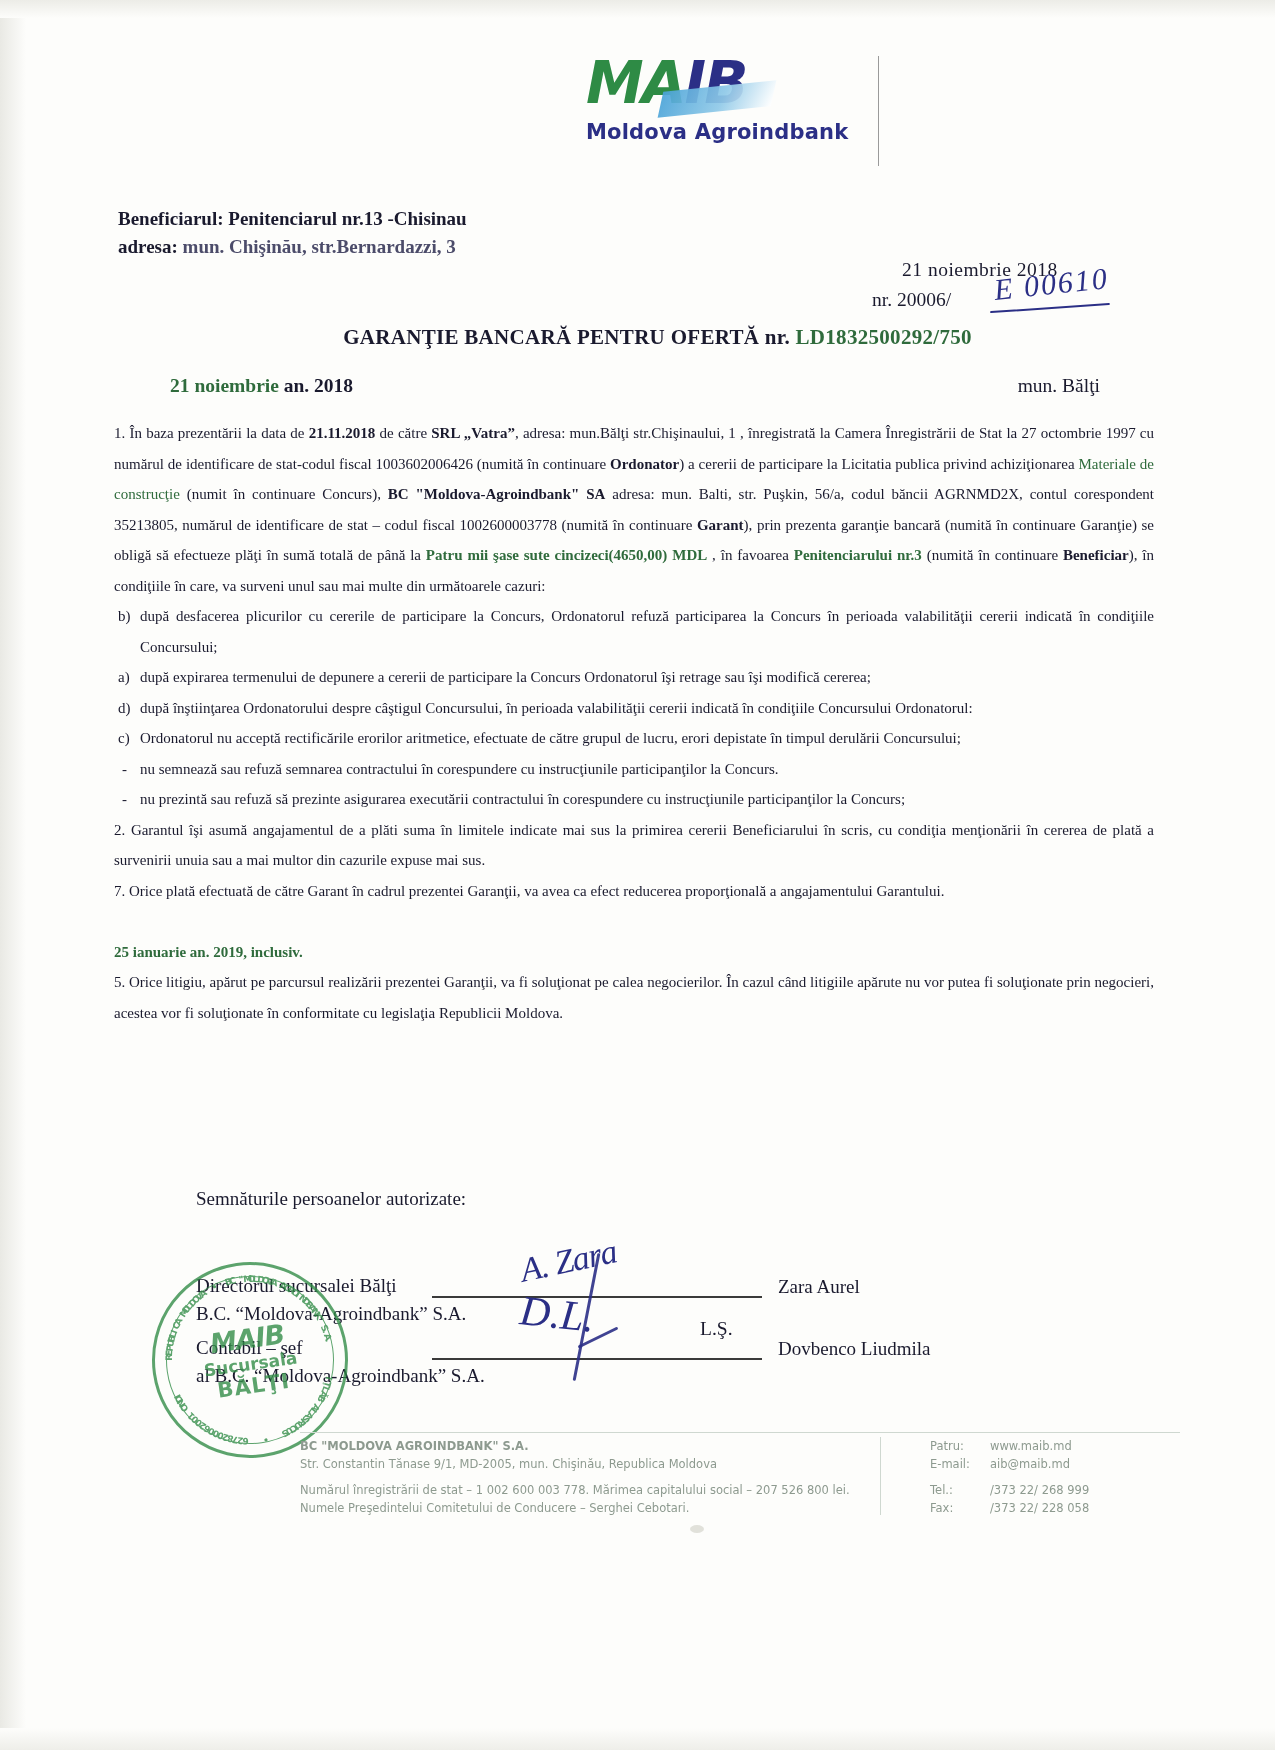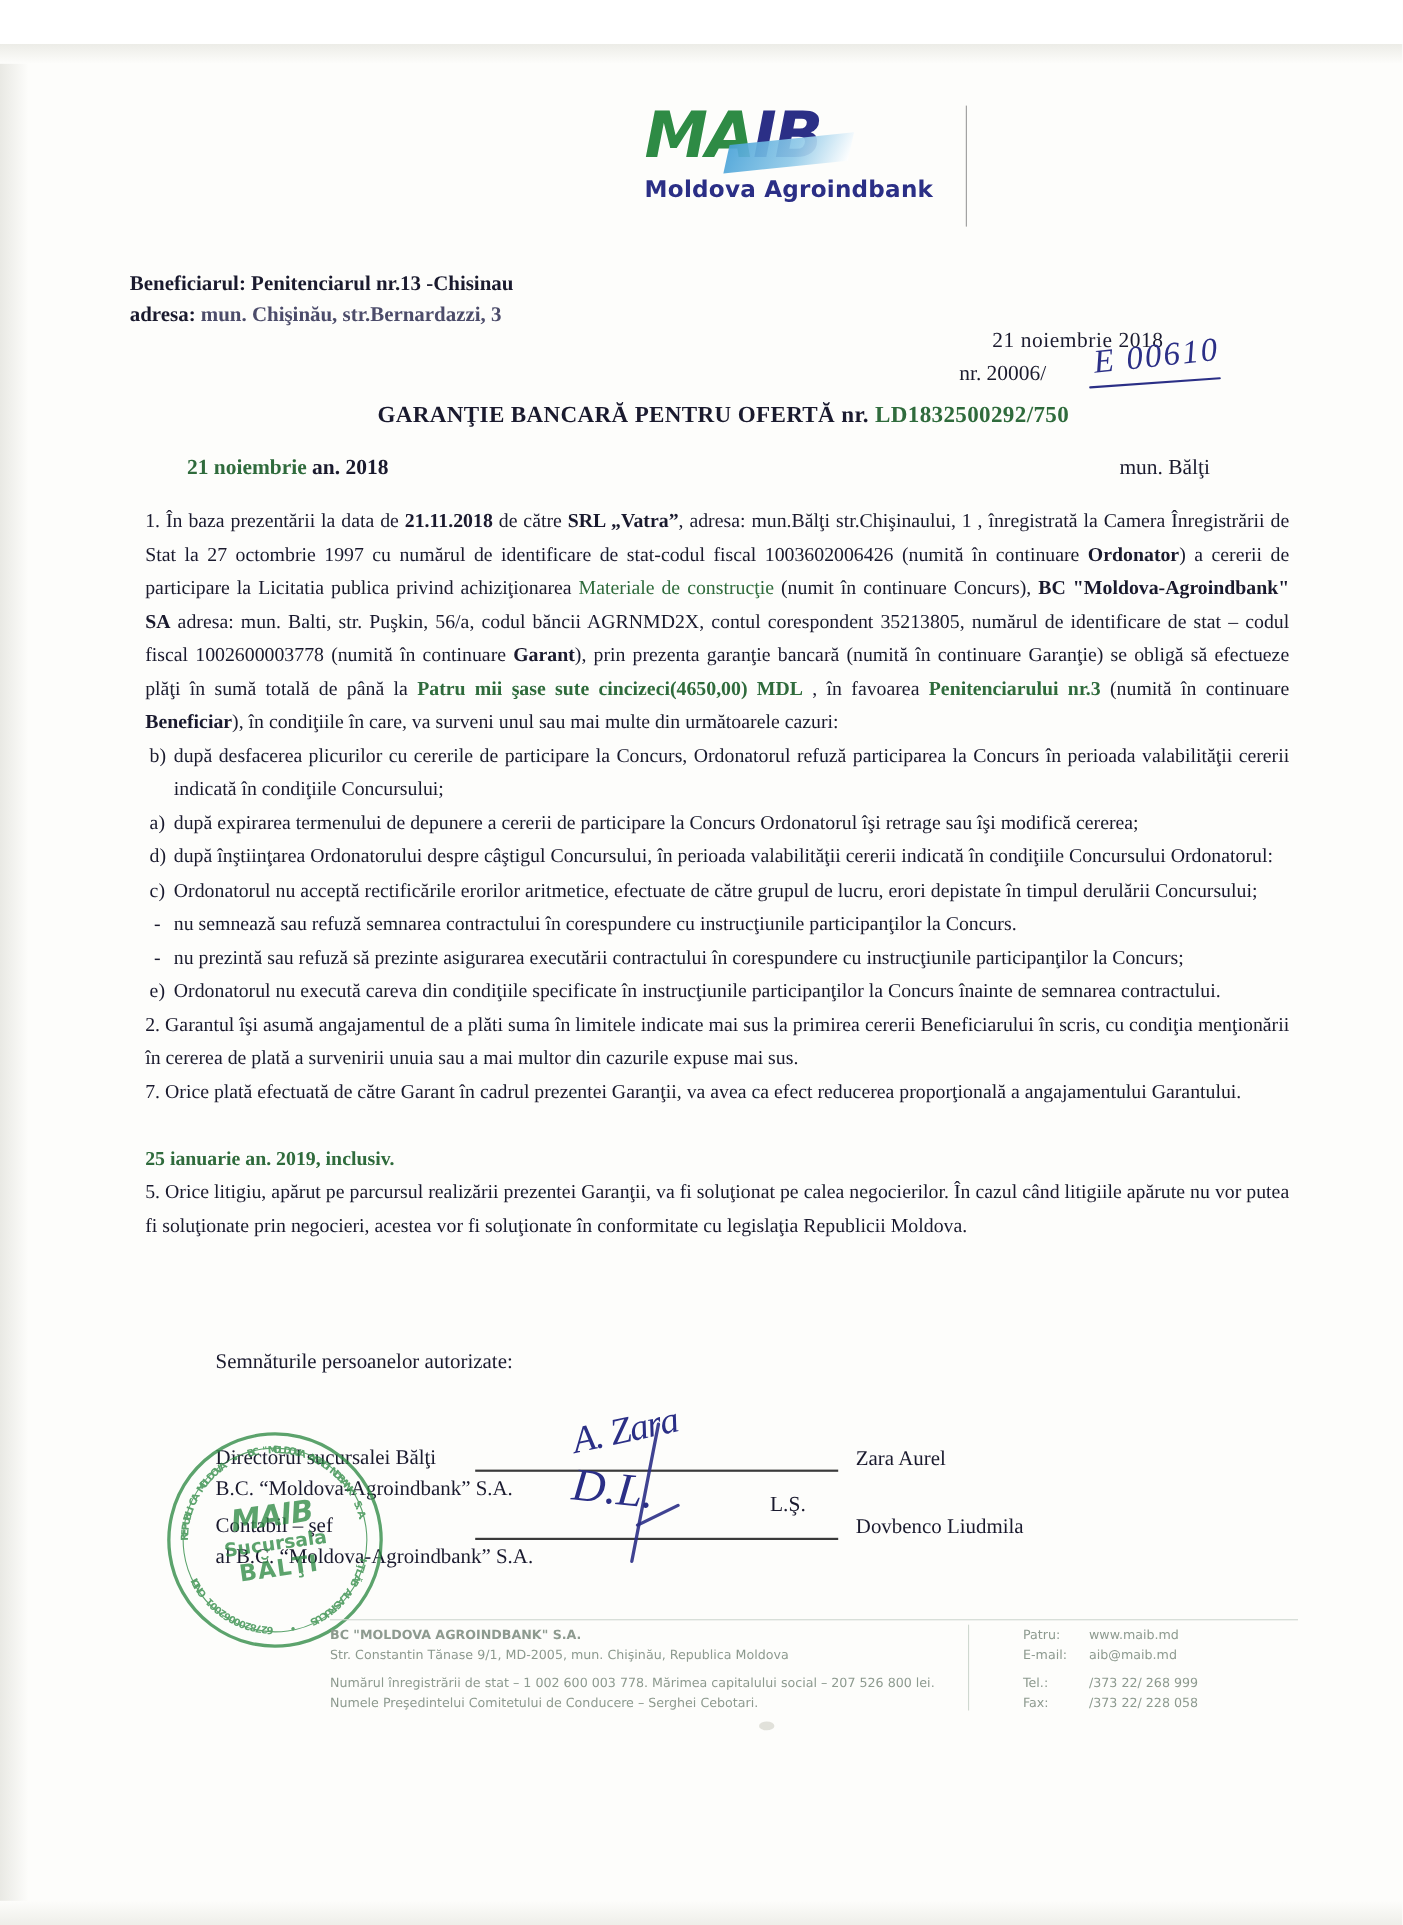--- a/index.html
+++ b/index.html
@@ -7,21 +7,20 @@
     width:1275px; height:1750px;
     background:#ffffff;
     font-family:"Liberation Serif", serif;
     color:#1a1a2e;
     position:relative;
     overflow:hidden;
   }
   .page {
     position:absolute; inset:0;
     background:#fdfdfb;
-    margin-top:40px;
   }
   
   .scan-edge-left {
     position:absolute; left:0; top:0; width:26px; height:100%;
     background:linear-gradient(to right,#e9e9e4,#fdfdfb);
   }
   .scan-edge-top {
     position:absolute; left:0; top:0; width:100%; height:18px;
     background:linear-gradient(to bottom,#ececE7,#fdfdfb);
   }
@@ -113,22 +112,22 @@
     position:absolute; left:170px; top:375px; width:930px;
     display:flex; justify-content:space-between;
     font-size:19.5px;
   }
   .subline .left { font-weight:bold; color:#2f6b3c; }
   .subline .left .plain { color:#1a1a2e; font-weight:bold; }
   .subline .right { font-weight:normal; }
 
   
   .body {
-    position:absolute; left:132px; top:418px; width:1040px;
-    font-size:18px; line-height:30.5px;
+    position:absolute; left:114px; top:418px; width:1040px;
+    font-size:15px; line-height:30.5px;
     text-align:left;
   }
   .p1 { text-align:justify; }
   .b { font-weight:bold; }
   .green { color:#2f6b3c; }
   .green-b { color:#2f6b3c; font-weight:bold; }
   .li {
     padding-left:26px; text-indent:0;
     text-align:justify;
   }
@@ -284,21 +283,20 @@
     </div>
 
     <div class="li"><span class="mk">b)</span><span>după desfacerea plicurilor cu cererile de participare la Concurs, Ordonatorul refuză participarea la Concurs în perioada valabilităţii cererii indicată în condiţiile Concursului;</span></div>
     <div class="li"><span class="mk">a)</span><span>după expirarea termenului de depunere a cererii de participare la Concurs Ordonatorul îşi retrage sau îşi modifică cererea;</span></div>
     <div class="li"><span class="mk">d)</span><span>după înştiinţarea Ordonatorului despre câştigul Concursului, în perioada valabilităţii cererii indicată în condiţiile Concursului Ordonatorul:</span></div>
     <div class="li"><span class="mk">c)</span><span>Ordonatorul nu acceptă rectificările erorilor aritmetice, efectuate de către grupul de lucru, erori depistate în timpul derulării Concursului;</span></div>
 
     <div class="dash"><span class="mk">-</span><span>nu semnează sau refuză semnarea contractului în corespundere cu instrucţiunile participanţilor la Concurs.</span></div>
     <div class="dash"><span class="mk">-</span><span>nu prezintă sau refuză să prezinte asigurarea executării contractului în corespundere cu instrucţiunile participanţilor la Concurs;</span></div>
 
-    <div class="li"><span class="mk">e)</span><span>Ordonatorul nu execută careva din condiţiile specificate în instrucţiunile participanţilor la Concurs înainte de semnarea contractului.</span></div>
 
     <div class="numpara">2. Garantul îşi asumă angajamentul de a plăti suma în limitele indicate mai sus la primirea cererii Beneficiarului în scris, cu condiţia menţionării în cererea de plată a survenirii unuia sau a mai multor din cazurile expuse mai sus.</div>
     <div class="numpara">7. Orice plată efectuată de către Garant în cadrul prezentei Garanţii, va avea ca efect reducerea proporţională a angajamentului Garantului.</div>
     <div class="numpara">
       <br>
       <span class="green-b">25 ianuarie an. 2019,  inclusiv.</span>
     </div>
     <div class="numpara">5. Orice litigiu, apărut pe parcursul realizării prezentei Garanţii, va fi soluţionat pe calea negocierilor. În cazul când litigiile apărute nu vor putea fi soluţionate prin negocieri, acestea vor fi soluţionate în conformitate cu legislaţia Republicii Moldova.</div>
   </div>
 

